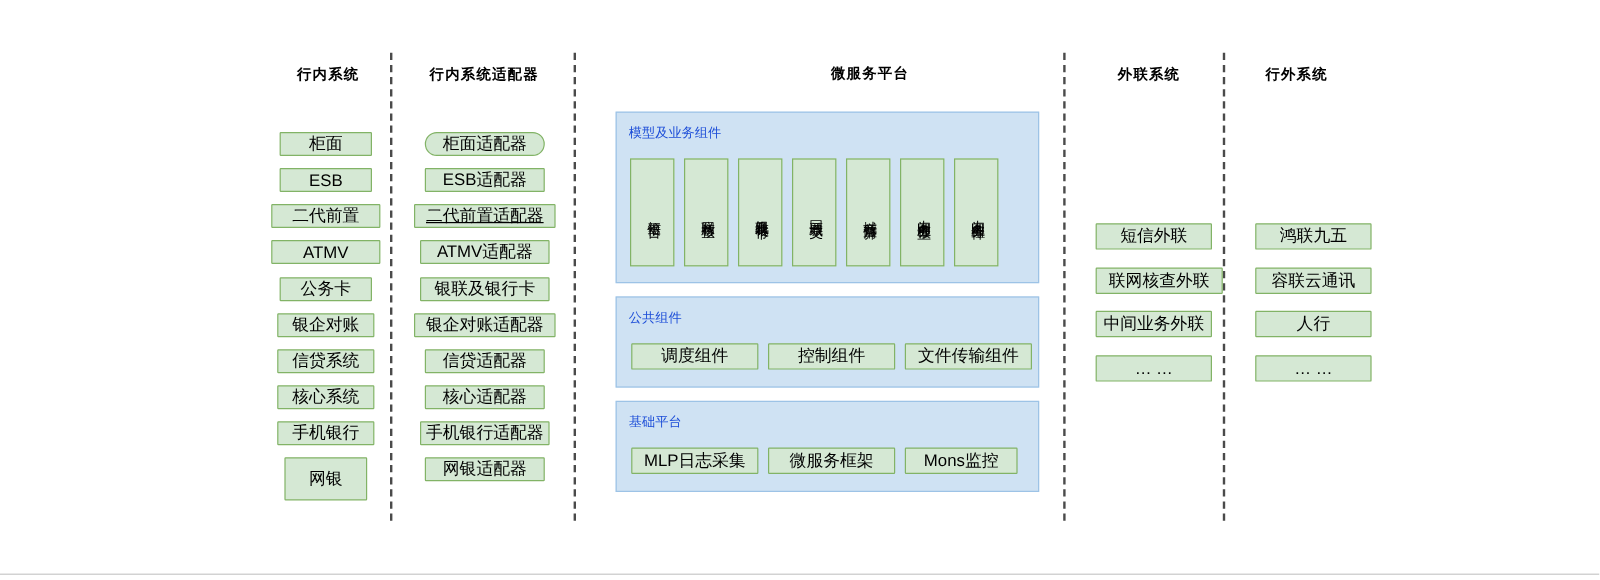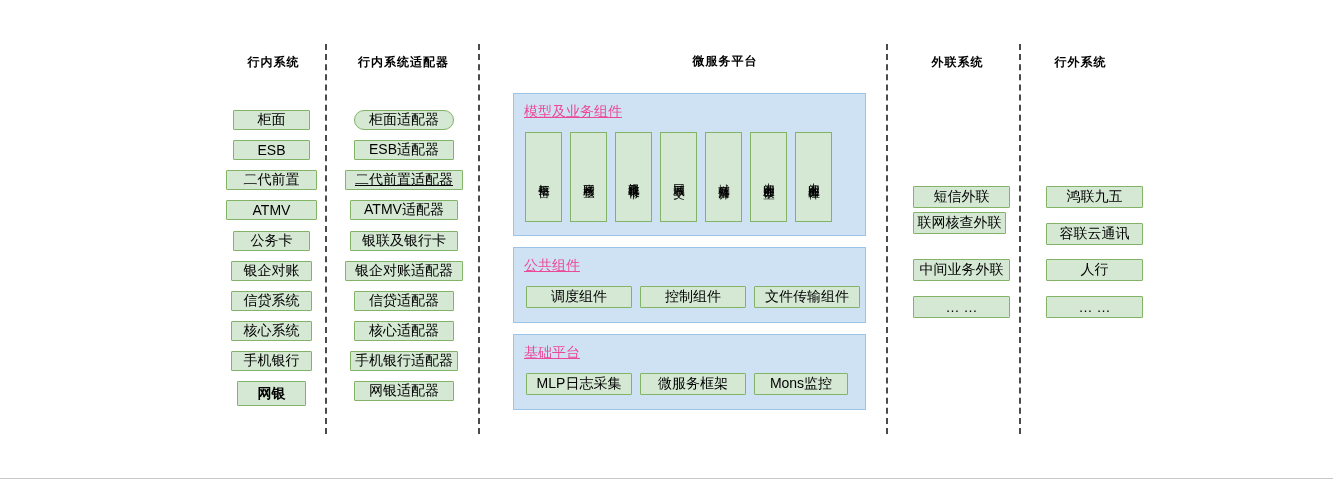--- a/index.html
+++ b/index.html
@@ -45,23 +45,22 @@
     border-radius: 1px;
   }
   .panel {
     position: absolute;
     background: #cfe2f3;
     border: 1px solid #9dc3e6;
     box-sizing: border-box;
   }
   .panel-label {
     position: absolute;
-    font-size: 14px;
-    color: #ec4899;
-    text-decoration: underline;
+    font-size: 11px;
+    color: #1d4ed8;
   }
   .vbox {
     position: absolute;
     background: #d5e8d4;
     border: 1px solid #82b366;
     box-sizing: border-box;
     font-size: 11.5px;
     color: #000;
     display: flex;
     align-items: center;
@@ -101,21 +100,21 @@
 
   <div class="box" style="left:233px; top:110px; width:77px; height:20px;">柜面</div>
   <div class="box" style="left:233px; top:140px; width:77px; height:20px;">ESB</div>
   <div class="box" style="left:226px; top:170px; width:91px; height:20px;">二代前置</div>
   <div class="box" style="left:226px; top:200px; width:91px; height:20px;">ATMV</div>
   <div class="box" style="left:233px; top:231px; width:77px; height:20px;">公务卡</div>
   <div class="box" style="left:231px; top:261px; width:81px; height:20px;">银企对账</div>
   <div class="box" style="left:231px; top:291px; width:81px; height:20px;">信贷系统</div>
   <div class="box" style="left:231px; top:321px; width:81px; height:20px;">核心系统</div>
   <div class="box" style="left:231px; top:351px; width:81px; height:20px;">手机银行</div>
-  <div class="box" style="left:237px; top:381px; width:69px; height:25px;font-weight:bold;">网银</div>
+  <div class="box" style="left:237px; top:381px; width:69px; height:36px;">网银</div>
 
   <div class="box" style="left:354px; top:110px; width:100px; height:20px;border-radius:10px;">柜面适配器</div>
   <div class="box" style="left:354px; top:140px; width:100px; height:20px;">ESB适配器</div>
   <div class="box" style="left:345px; top:170px; width:118px; height:20px;text-decoration:underline;">二代前置适配器</div>
   <div class="box" style="left:350px; top:200px; width:108px; height:20px;">ATMV适配器</div>
   <div class="box" style="left:350px; top:231px; width:108px; height:20px;">银联及银行卡</div>
   <div class="box" style="left:345px; top:261px; width:118px; height:20px;">银企对账适配器</div>
   <div class="box" style="left:354px; top:291px; width:100px; height:20px;">信贷适配器</div>
   <div class="box" style="left:354px; top:321px; width:100px; height:20px;">核心适配器</div>
   <div class="box" style="left:350px; top:351px; width:108px; height:20px;">手机银行适配器</div>
@@ -154,21 +153,21 @@
   <div class="box" style="left:754px; top:286px; width:106px; height:22px;">文件传输组件</div>
 
   <div class="panel" style="left:513px; top:334px; width:353px; height:76px;"></div>
   <div class="panel-label" style="left:524px; top:344px;">基础平台</div>
 
   <div class="box" style="left:526px; top:373px; width:106px; height:22px;">MLP日志采集</div>
   <div class="box" style="left:640px; top:373px; width:106px; height:22px;">微服务框架</div>
   <div class="box" style="left:754px; top:373px; width:94px; height:22px;">Mons监控</div>
 
   <div class="box" style="left:913px; top:186px; width:97px; height:22px;">短信外联</div>
-  <div class="box" style="left:913px; top:212px; width:93px; height:22px;text-align:center;">联网核查外联</div>
+  <div class="box" style="left:913px; top:223px; width:106px; height:22px;text-align:center;">联网核查外联</div>
   <div class="box" style="left:913px; top:259px; width:97px; height:22px;">中间业务外联</div>
   <div class="box" style="left:913px; top:296px; width:97px; height:22px;">… …</div>
 
   <div class="box" style="left:1046px; top:186px; width:97px; height:22px;">鸿联九五</div>
   <div class="box" style="left:1046px; top:223px; width:97px; height:22px;">容联云通讯</div>
   <div class="box" style="left:1046px; top:259px; width:97px; height:22px;">人行</div>
   <div class="box" style="left:1046px; top:296px; width:97px; height:22px;">… …</div>
 
   <div class="bottom-rule"></div>
 </div>

